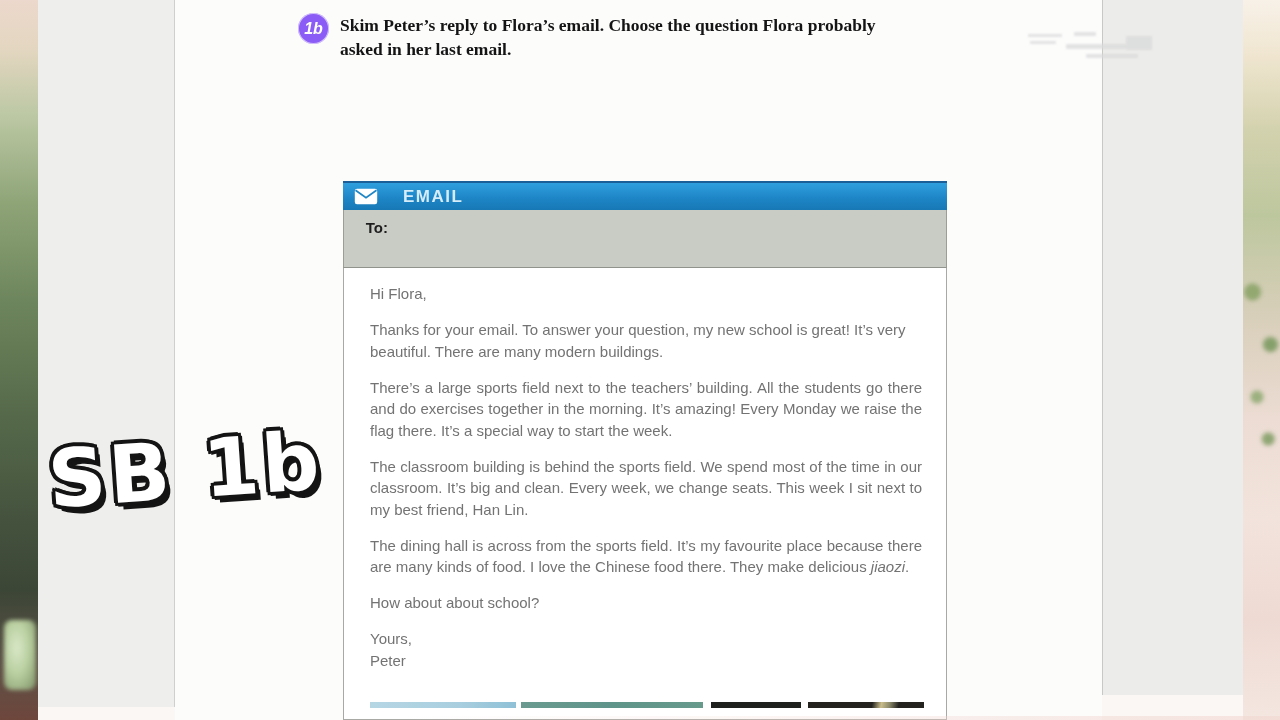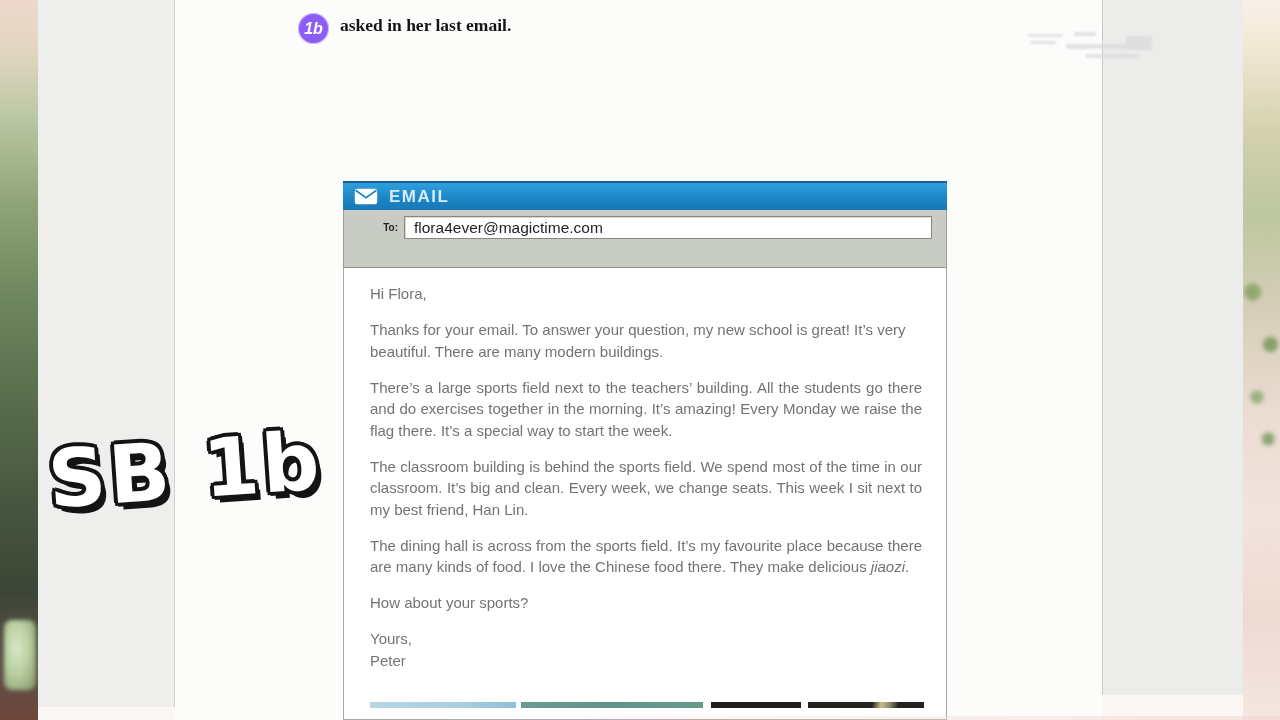--- a/index.html
+++ b/index.html
@@ -36,28 +36,28 @@
     background:#8b5cf6; color:#fff; font-weight:bold; font-size:16px; font-style:italic;
     display:flex; align-items:center; justify-content:center; box-shadow:0 0 0 1px rgba(255,255,255,.6) inset; }
   .instruction { position:absolute; left:165px; top:13px; width:600px;
     font-family:"Liberation Serif", serif; font-weight:bold; font-size:17.5px; line-height:24px; color:#141414; }
   .options { position:absolute; left:166px; top:82px; font-family:"Liberation Serif", serif;
     font-size:17px; line-height:25.5px; color:#1c1c1c; }
   .option .ol { margin-right:6px; }
 
   
   .email-box { position:absolute; left:168px; top:181px; width:604px; height:539px; }
-  .email-header { position:relative; height:29px; display:flex; align-items:center; gap:11px; padding-left:11px;
+  .email-header { position:relative; height:29px; display:flex; align-items:center; gap:25px; padding-left:11px;
     background:linear-gradient(180deg,#2f9fde 0%,#1e86c6 55%,#1878b6 100%);
     border-top:2px solid #1a5f98; }
   .email-title { color:#d7ecf9; font-size:17px; letter-spacing:1.5px; font-weight:600; }
   .email-fields { position:relative; height:58px; background:#c9ccc5;
     border-left:1px solid #9b9e97; border-right:1px solid #9b9e97; border-bottom:1px solid #90938c; padding-top:6px; }
   .field-row { display:flex; align-items:center; height:23px; margin-bottom:5px; }
-  .field-label { width:60px; text-align:right; padding-right:6px; font-weight:bold; font-size:10px; color:#1e1e1e; }
+  .field-label { width:50px; text-align:right; padding-right:6px; font-weight:bold; font-size:15px; color:#1e1e1e; }
   .field-row input { width:528px; height:23px; border:1px solid #84897f; background:#fff;
     box-shadow:inset 1px 1px 0 #d8dad4; font-family:"Liberation Sans", sans-serif;
     font-size:15.5px; color:#1f1f1f; padding:0 9px; }
   .email-body { position:absolute; left:0; top:87px; width:604px; height:452px; background:#fff;
     border:1px solid #a8a8a4; border-top:none; padding:15px 24px 0 26px; overflow:hidden;
     font-size:15px; line-height:21.5px; color:#737373; }
   .email-body p { margin:0 0 14.5px; }
   .just { text-align:justify; }
 
   
@@ -101,48 +101,48 @@
   </div>
 
   <div class="margin-left"></div>
   <div class="margin-right"></div>
 
   <div class="page">
 
     <div class="badge">1b</div>
 
     <div class="instruction">
+      <span style="display:block">Skim Peter’s reply to Flora’s email. Choose the question Flora probably</span>
       <span style="display:block">asked in her last email.</span>
     </div>
 
 
     <div class="email-box">
 
       <div class="email-header">
         <svg width="24" height="17" viewBox="0 0 24 17">
           <rect x="0.8" y="0.8" width="22.4" height="15.4" rx="2.2" fill="#ffffff"></rect>
           <path d="M1.5 2.2 L12 9.8 L22.5 2.2" stroke="#1e86c6" stroke-width="1.7" fill="none"></path>
         </svg>
         <span class="email-title">EMAIL</span>
       </div>
 
       <div class="email-fields">
         <div class="field-row">
           <span class="field-label">To:</span>
-          <input type="text" readonly="" value="flora4ever@magictime.com" style="">
         </div>
       </div>
 
       <div class="email-body">
         <p>Hi Flora,</p>
         <p>Thanks for your email. To answer your question, my new school is great! It’s very beautiful. There are many modern buildings.</p>
         <p class="just">There’s a large sports field next to the teachers’ building. All the students go there and do exercises together in the morning. It’s amazing! Every Monday we raise the flag there. It’s a special way to start the week.</p>
         <p class="just">The classroom building is behind the sports field. We spend most of the time in our classroom. It’s big and clean. Every week, we change seats. This week I sit next to my best friend, Han Lin.</p>
         <p class="just"><span>The dining hall is across from the sports field. It’s my favourite place because there are many kinds of food. I love the Chinese food there. They make delicious </span><i>jiaozi</i><span>.</span></p>
-        <p>How about your sports?</p>
+        <p>How about about school?</p>
         <p><span>Yours,</span><br><span>Peter</span></p>
       </div>
 
       <div class="strips">
         <div class="s s1"></div>
         <div class="s s2"></div>
         <div class="s s3"></div>
         <div class="s s4"></div>
       </div>
 

